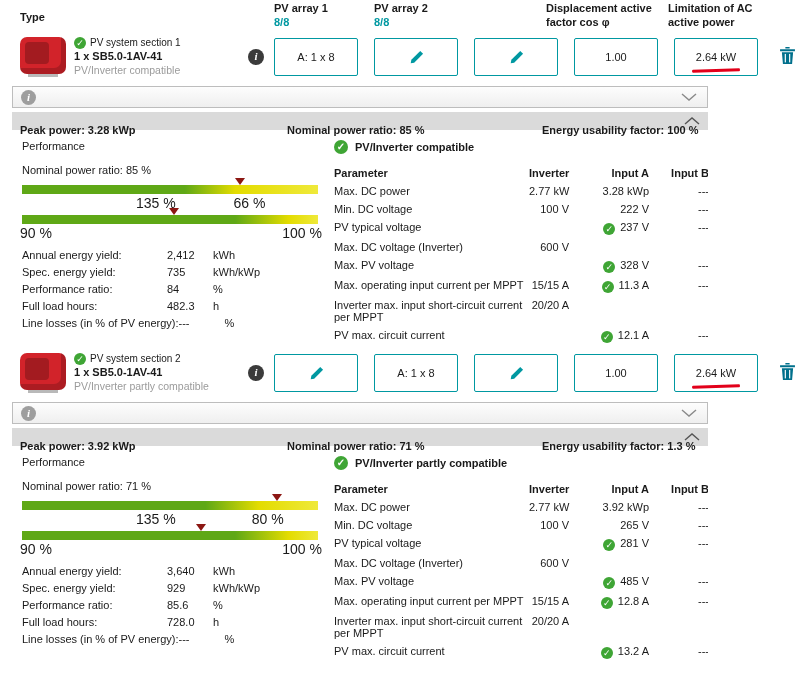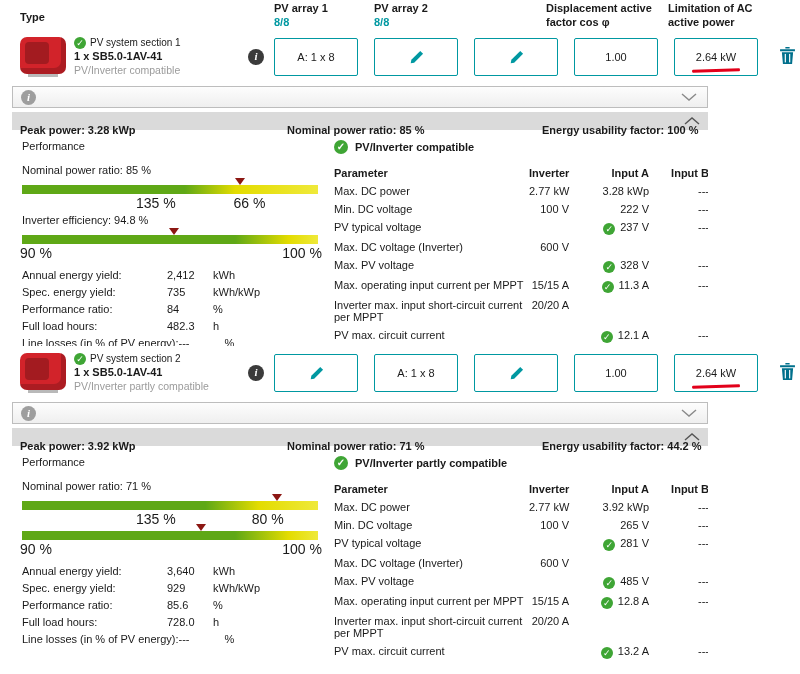--- a/index.html
+++ b/index.html
@@ -175,21 +175,20 @@
       <div class="panel-title">Performance</div>
 
       <div class="bar-label">Nominal power ratio: 85 %</div>
       <div class="gbar-wrap">
         <div class="gmarker" style="left: 73%; transform: translateX(-50%);"></div>
         <div class="gbar" style="background: linear-gradient(90deg, rgb(95, 168, 22) 0%, rgb(95, 168, 22) 55%, rgb(227, 220, 0) 72%, rgb(239, 233, 58) 100%);"></div>
         <span class="btick" style="left: 45%; transform: translateX(-50%);">135 %</span>
         <span class="btick" style="left: 76%; transform: translateX(-50%);">66 %</span>
       </div>
 
-      <div class="bar-label">Inverter efficiency: 94.8 %</div>
       <div class="gbar-wrap">
         <div class="gmarker" style="left: 51%; transform: translateX(-50%);"></div>
         <div class="gbar" style="background: linear-gradient(90deg, rgb(95, 168, 22) 0%, rgb(95, 168, 22) 72%, rgb(227, 220, 0) 90%, rgb(239, 233, 58) 100%);"></div>
         <span class="btick" style="left: 0%; transform: none;">90 %</span>
         <span class="btick" style="left: 100%; transform: translateX(-100%);">100 %</span>
       </div>
 
       <div class="stats">
         <div class="stat-row">
           <span class="sl">Annual energy yield:</span>
@@ -352,21 +351,21 @@
   <div class="info-bar">
     <span class="ibar-icon">i</span>
     <svg class="chev" width="16" height="8" viewBox="0 0 16 8">
         <polyline points="1,1 8,7 15,1" fill="none" stroke="#8a8a8a" stroke-width="1.4"></polyline>
       </svg>
   </div>
 
   <div class="summary-bar">
     <span class="s1">Peak power: 3.92 kWp</span>
     <span class="s2">Nominal power ratio: 71 %</span>
-    <span class="s3">Energy usability factor: 44.2 %</span>
+    <span class="s3">Energy usability factor: 1.3 %</span>
     <svg class="chev" width="16" height="8" viewBox="0 0 16 8">
         <polyline points="1,7 8,1 15,7" fill="none" stroke="#555" stroke-width="1.4"></polyline>
       </svg>
   </div>
 
   <div class="content">
     <div class="perf-panel">
       <div class="panel-title">Performance</div>
 
       <div class="bar-label">Nominal power ratio: 71 %</div>

